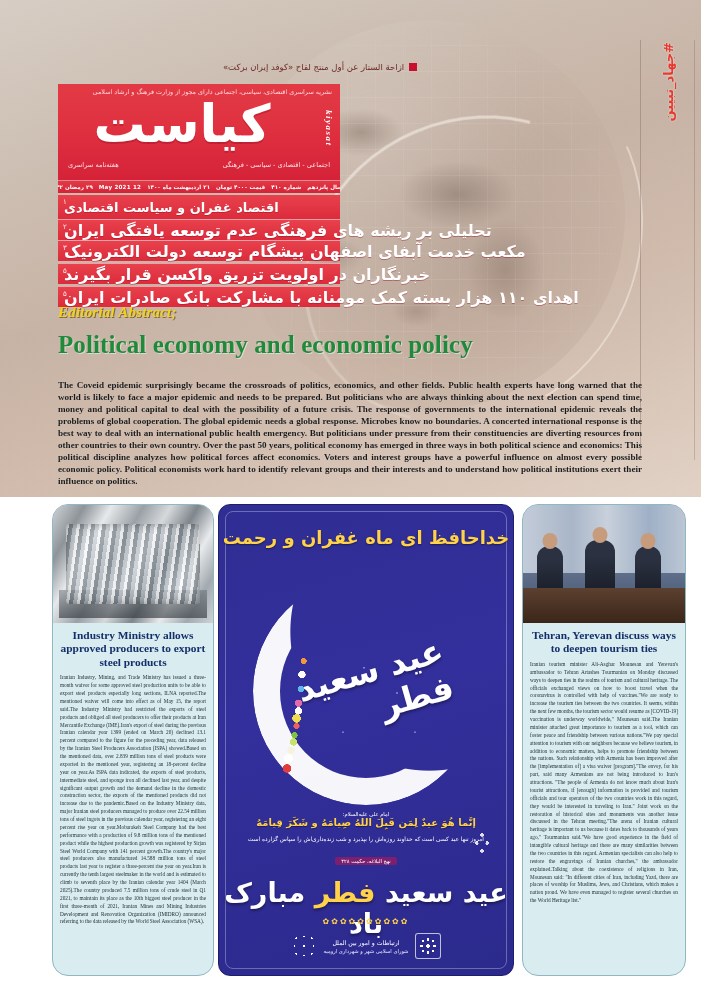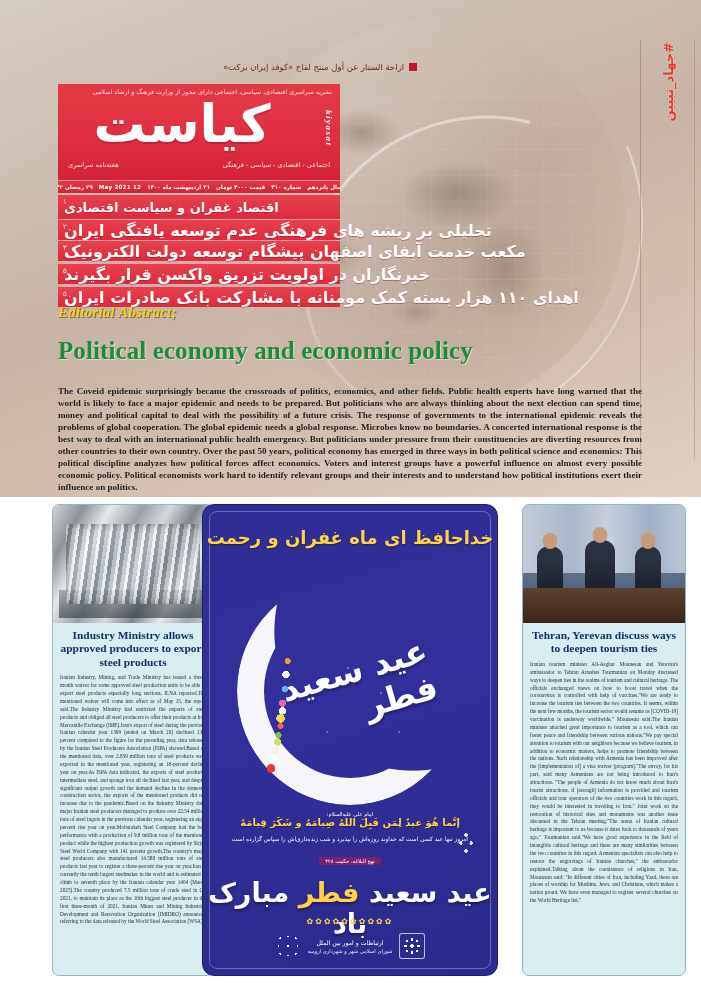--- a/index.html
+++ b/index.html
@@ -188,21 +188,21 @@
   .edit-wrap { position:absolute; left: 58px; top: 304px; width: 588px; }
   .edit-kicker {
     font-family:"Liberation Serif", serif;
     font-weight: 700; font-style: italic;
     font-size: 15px;
     color:#f2d318;
     text-shadow: 1px 1px 0 rgba(60,35,20,.55);
     letter-spacing: .2px;
   }
   .edit-title {
-    margin-top: 16px;
+    margin-top: 10px;
     font-family:"Liberation Serif", serif;
     font-weight: 700;
     font-size: 25px;
     color:#1f8a3b;
     text-shadow: 1px 1px 0 rgba(255,255,255,.45);
     letter-spacing: .1px;
   }
   .edit-body {
     margin-top: 20px;
     width: 584px;
@@ -219,21 +219,21 @@
   .bottom {
     position:absolute; left:0; top: 497px; width: 701px; height: 503px;
     background:#ffffff;
   }
 
   
   .card {
     position:absolute;
     background: #d9ecef;
     border: 1px solid #8fb7c4;
-    border-radius: 7px;
+    border-radius: 16px;
     overflow:hidden;
   }
   .card.left  { left: 52px; top: 7px;  width: 162px; height: 472px; }
   .card.right { left: 522px; top: 7px; width: 164px; height: 472px; }
 
   .card-photo { position:relative; width:100%; height: 118px; overflow:hidden; }
   .photo-steel {
     width:100%; height:100%;
     background:
       linear-gradient(120deg, #cfd3d6 0%, #8e9499 14%, #e6e8ea 26%, #9aa1a6 40%, #d6d9dc 52%, #7f868c 64%, #e8eaec 76%, #a3aaaf 88%, #cfd3d6 100%),
@@ -298,21 +298,21 @@
     font-family:"Liberation Serif", serif;
     font-size: 5.25px;
     line-height: 1.5;
     text-align: justify;
     color:#1d2b33;
     -webkit-hyphens:auto; hyphens:auto;
   }
 
   
   .poster {
-    position:absolute; left: 202px; top: 7px;
+    position:absolute; left: 218px; top: 7px;
     width: 296px; height: 472px;
     border-radius: 12px;
     background: linear-gradient(165deg,#2f2e93 0%, #332f9c 40%, #2b2a8c 100%);
     overflow:hidden;
     border: 1px solid #1f1e6d;
     padding-left: 48px;
   }
   .poster-inner-border {
     position:absolute; inset: 6px;
     border: 1px solid rgba(255,255,255,.30);

